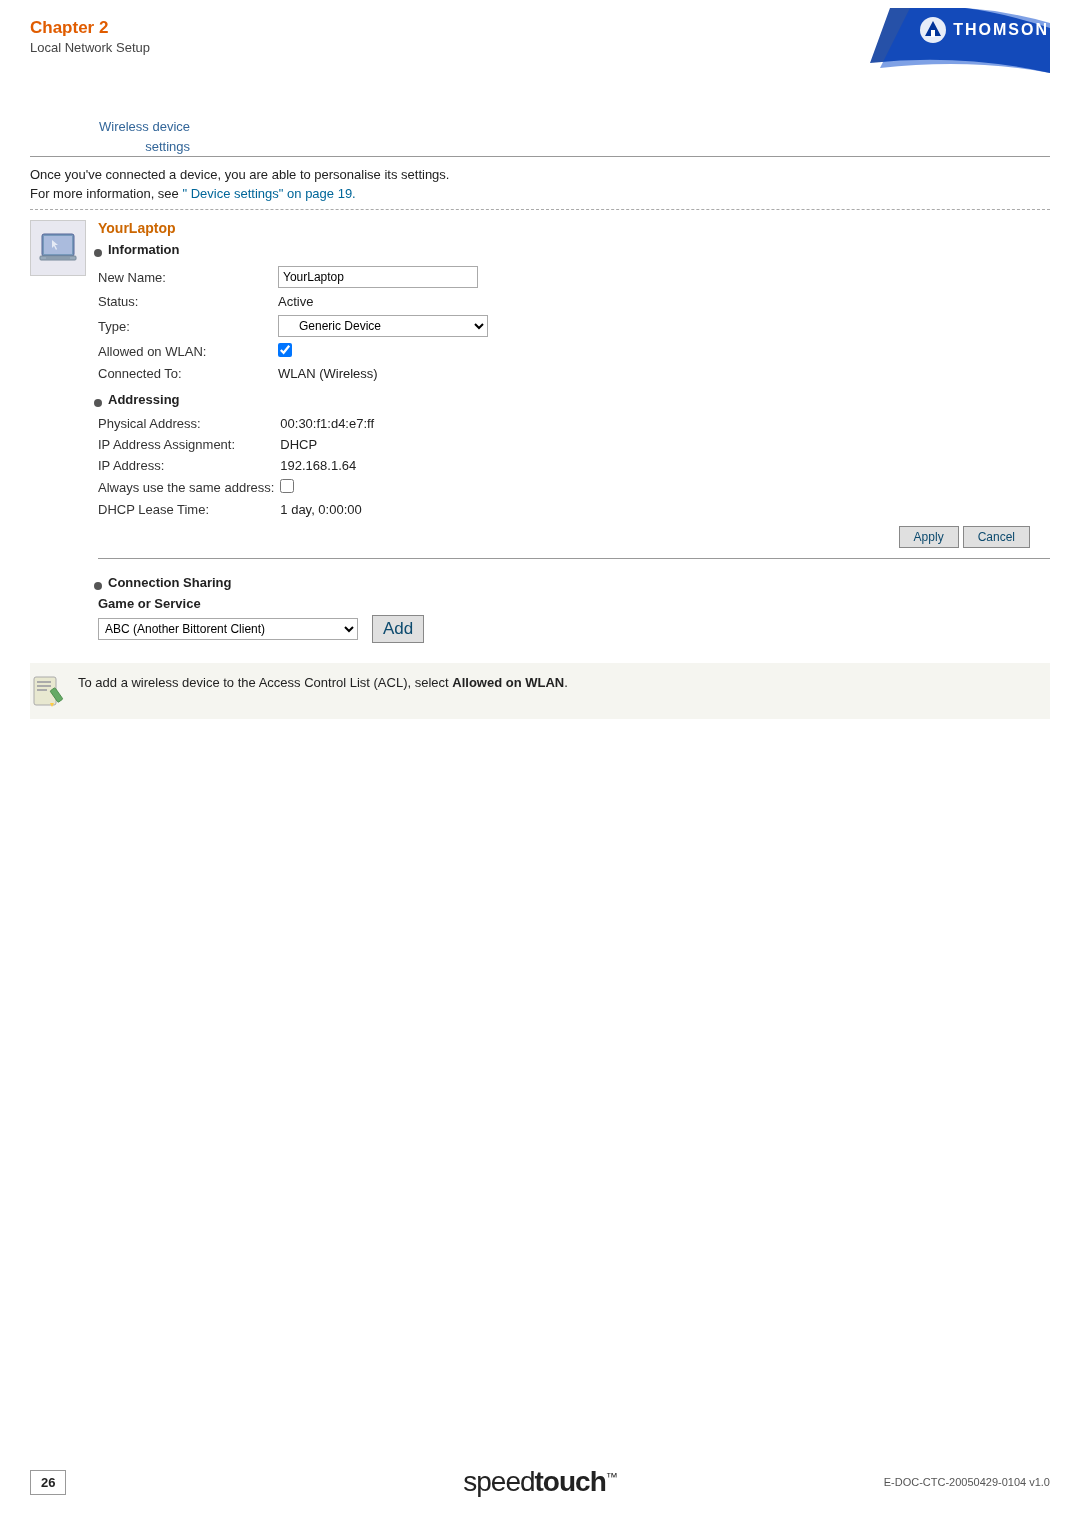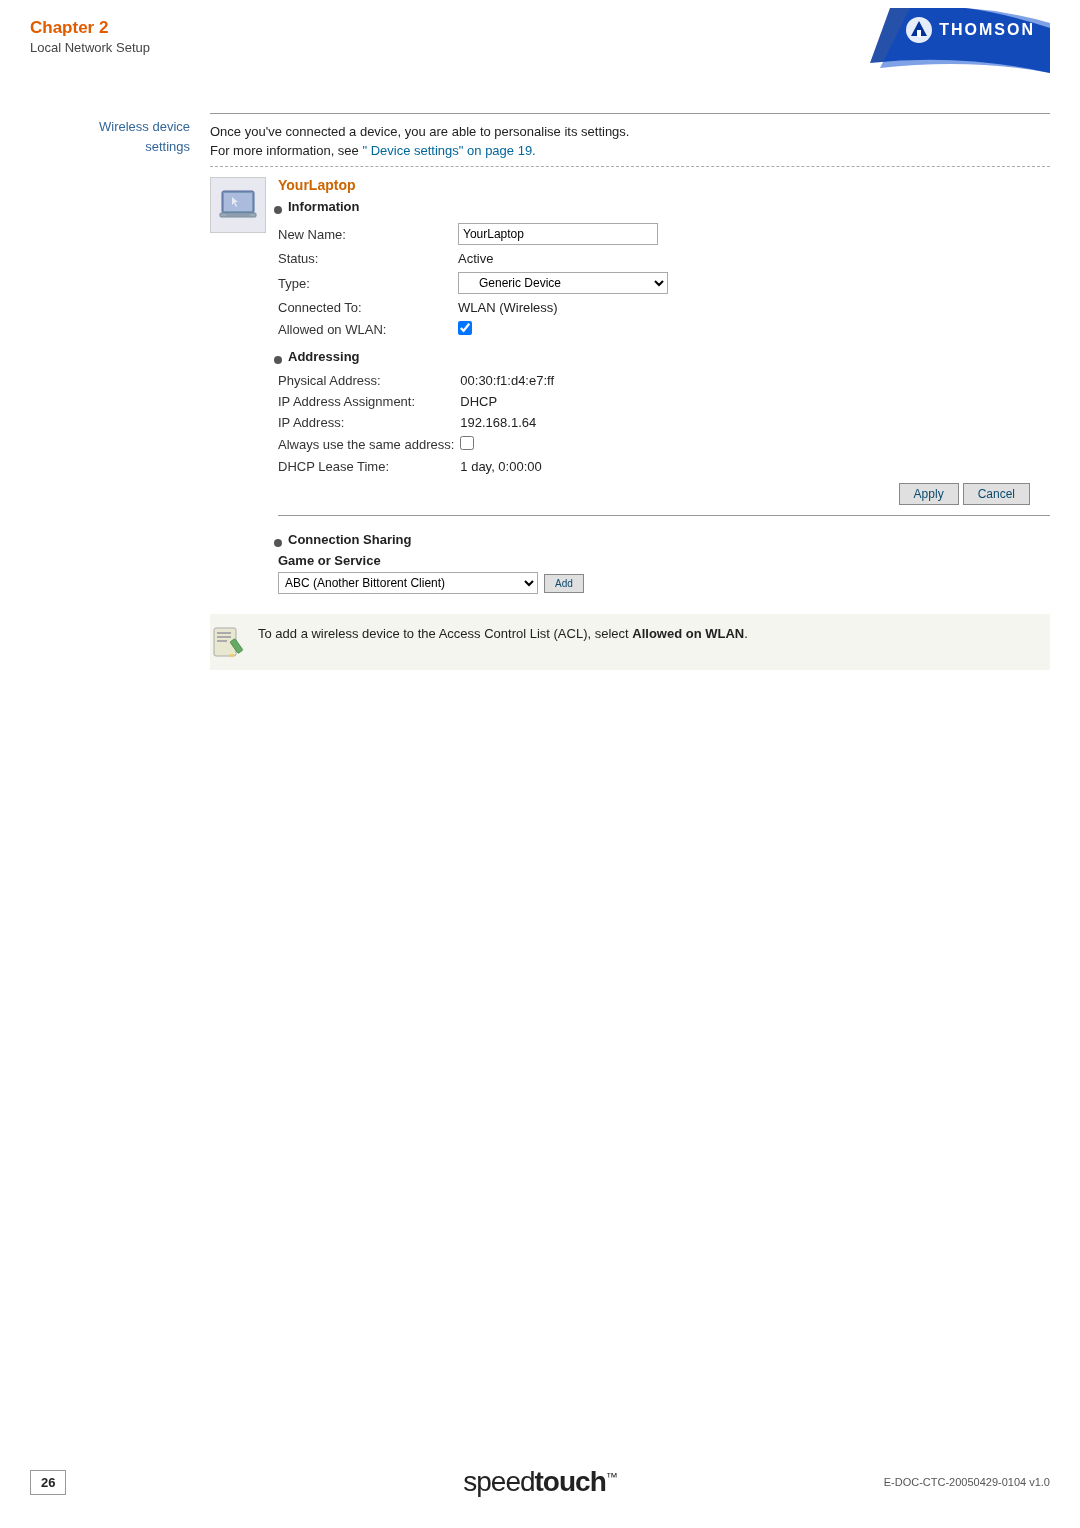--- a/index.html
+++ b/index.html
@@ -38,20 +38,21 @@
     }
 
     
     .main-content {
       padding: 40px 30px 30px 30px;
     }
 
     .section-wrapper {
       display: flex;
       gap: 0;
+      flex-direction: column;
     }
 
     .section-label {
       width: 180px;
       min-width: 180px;
       text-align: right;
       padding-right: 20px;
       padding-top: 4px;
       color: #336699;
       font-size: 13px;
@@ -197,24 +198,25 @@
     .game-service-row select {
       border: 1px solid #aaa;
       padding: 1px 2px;
       font-size: 12px;
       width: 260px;
       height: 22px;
       background: #fff;
     }
     .btn-add {
       padding: 3px 10px;
-      font-size: 10px;
+      font-size: 17px;
       border: 1px solid #888;
       background: #e0e0e0;
       cursor: pointer;
+      margin-left: 8px;
     }
 
     
     .note-box {
       display: flex;
       align-items: flex-start;
       gap: 12px;
       margin-top: 20px;
       background: #f5f5f0;
       border: none;
@@ -285,21 +287,21 @@
   </div>
   <div class="logo-area">
 
     <div style="display:flex;align-items:center;gap:8px;margin-top:-10px;">
       <div style="position:relative;width:180px;height:65px;">
         <svg viewBox="0 0 180 65" width="180" height="65" style="position:absolute;top:0;left:0;">
 
           <path d="M20,0 Q90,-10 180,20 L180,65 Q90,45 0,55 Z" fill="#003399" opacity="0.85"></path>
           <path d="M40,0 Q110,-5 180,15 L180,65 Q100,50 10,60 Z" fill="#0044cc" opacity="0.5"></path>
         </svg>
-        <div style="position:absolute;top:8px;right:15px;display:flex;align-items:center;gap:6px;">
+        <div style="position:absolute;top:8px;right:1px;display:flex;align-items:center;gap:6px;">
 
           <svg width="28" height="28" viewBox="0 0 28 28">
             <circle cx="14" cy="14" r="13" fill="#fff" opacity="0.9"></circle>
             <polygon points="14,5 22,20 6,20" fill="#003399"></polygon>
             <rect x="12" y="14" width="4" height="7" fill="#fff"></rect>
           </svg>
           <span style="color:#fff;font-size:16px;font-weight:bold;letter-spacing:2px;">THOMSON</span>
         </div>
       </div>
     </div>
@@ -356,26 +358,26 @@
             </tr>
             <tr>
               <td>Type:</td>
               <td>
                 <select>
                   <option>Generic Device</option>
                 </select>
               </td>
             </tr>
             <tr>
+              <td>Allowed on WLAN:</td>
+              <td><input type="checkbox" checked="" style=""></td>
+            </tr>
+            <tr>
               <td>Connected To:</td>
               <td>WLAN (Wireless)</td>
-            </tr>
-            <tr>
-              <td>Allowed on WLAN:</td>
-              <td><input type="checkbox" checked="" style=""></td>
             </tr>
           </tbody>
             </table>
 
           <div class="section-bullet" style="margin-top:8px;">
             <div class="bullet-dot"></div>
             <span>Addressing</span>
           </div>
 
           <table class="form-table">

